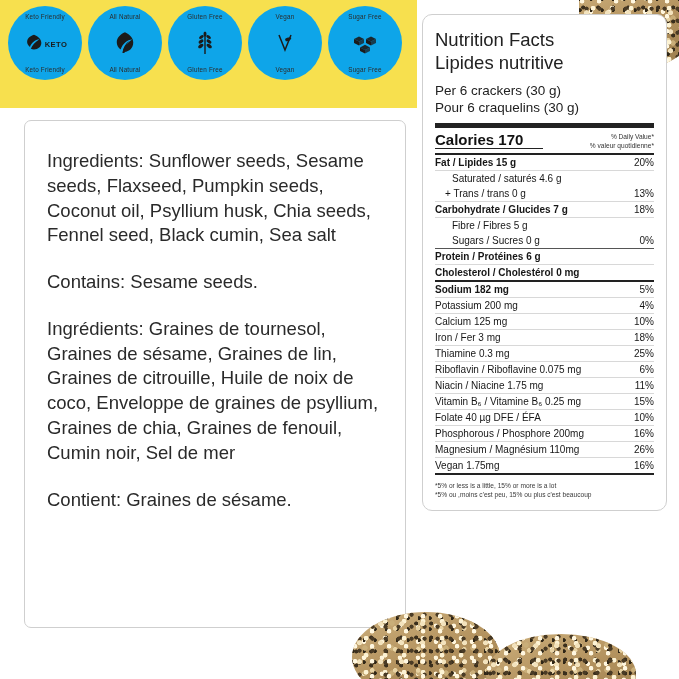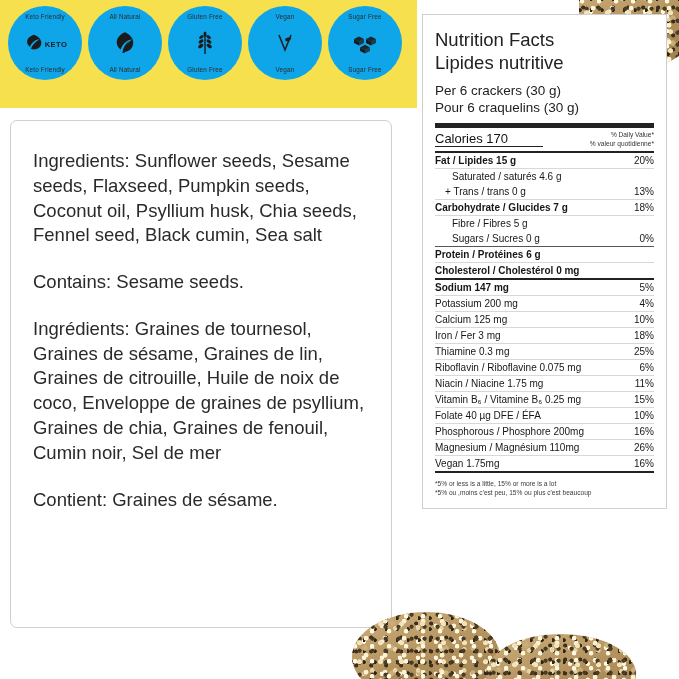--- a/index.html
+++ b/index.html
@@ -83,21 +83,21 @@
   }
 
   
   .nfp {
     position: absolute;
     left: 422px;
     top: 14px;
     width: 245px;
     box-sizing: border-box;
     border: 1px solid #cfcfcf;
-    border-radius: 0;
+    border-radius: 10px;
     background: #ffffff;
     padding: 14px 12px 10px 12px;
     color: #111;
   }
   .nfp-title {
     font-size: 18.5px;
     line-height: 1.22;
     color: #222;
     font-weight: normal;
   }
@@ -109,21 +109,21 @@
   }
   .rule-thick { border-top: 5px solid #222; margin: 6px 0 0 0; }
   .rule-med   { border-top: 2px solid #222; margin: 0; }
 
   .cal-row {
     display: flex;
     justify-content: space-between;
     align-items: flex-end;
     padding: 3px 0 2px 0;
   }
-  .cal-left { font-size: 13px; font-weight: normal; }
+  .cal-left { font-size: 15px; font-weight: bold; }
   .dv-head {
     text-align: right;
     font-size: 6.6px;
     line-height: 1.35;
     color: #333;
   }
   .cal-underline {
     width: 108px;
     border-top: 1px solid #222;
     margin-bottom: 2px;
@@ -155,21 +155,21 @@
   .footnote {
     margin-top: 6px;
     font-size: 6.6px;
     line-height: 1.45;
     color: #3a3a3a;
   }
 
   
   .ing-card {
     position: absolute;
-    left: 10px;
+    left: 24px;
     top: 120px;
     width: 382px;
     height: 508px;
     box-sizing: border-box;
     border: 1px solid #cfcfcf;
     border-radius: 7px;
     background: #ffffff;
     padding: 28px 22px;
   }
   .ing-card p {
@@ -371,21 +371,21 @@
       </tr>
       <tr>
         <td class="b">Protein / Protéines 6 g</td>
         <td class="dv"></td>
       </tr>
       <tr class="thickline">
         <td class="b">Cholesterol / Cholestérol 0 mg</td>
         <td class="dv"></td>
       </tr>
       <tr>
-        <td class="b">Sodium 147 mg</td>
+        <td class="b">Sodium 182 mg</td>
         <td class="dv">5%</td>
       </tr>
       <tr>
         <td>Potassium 200 mg</td>
         <td class="dv">4%</td>
       </tr>
       <tr>
         <td>Calcium 125 mg</td>
         <td class="dv">10%</td>
       </tr>

